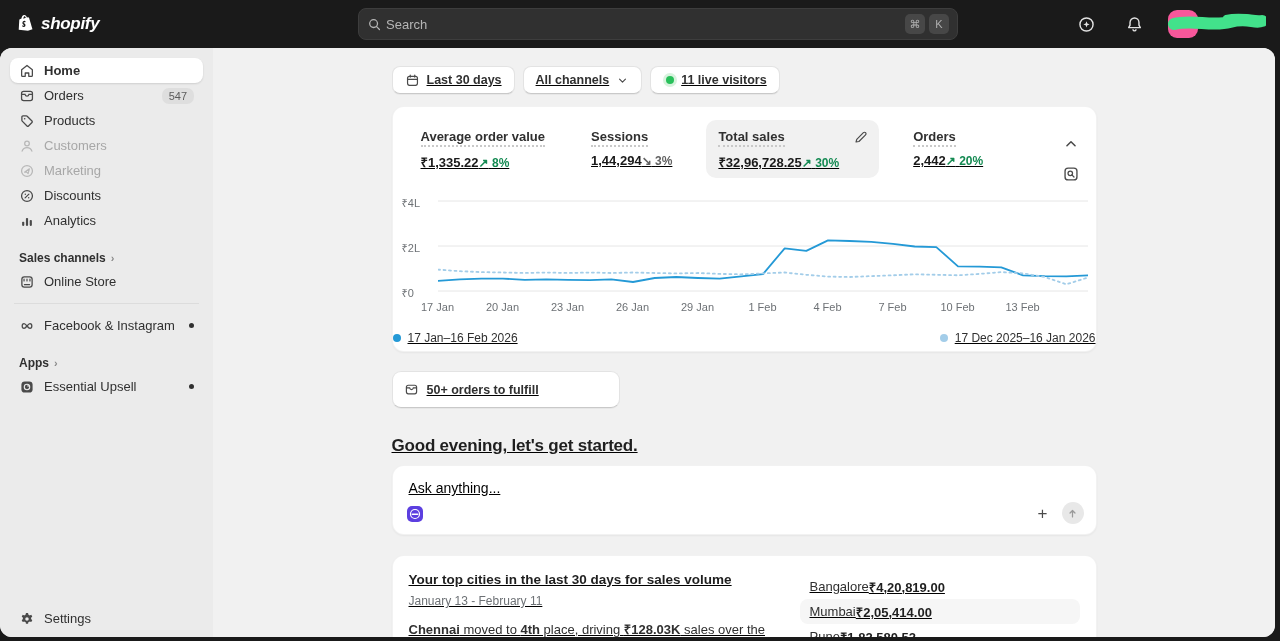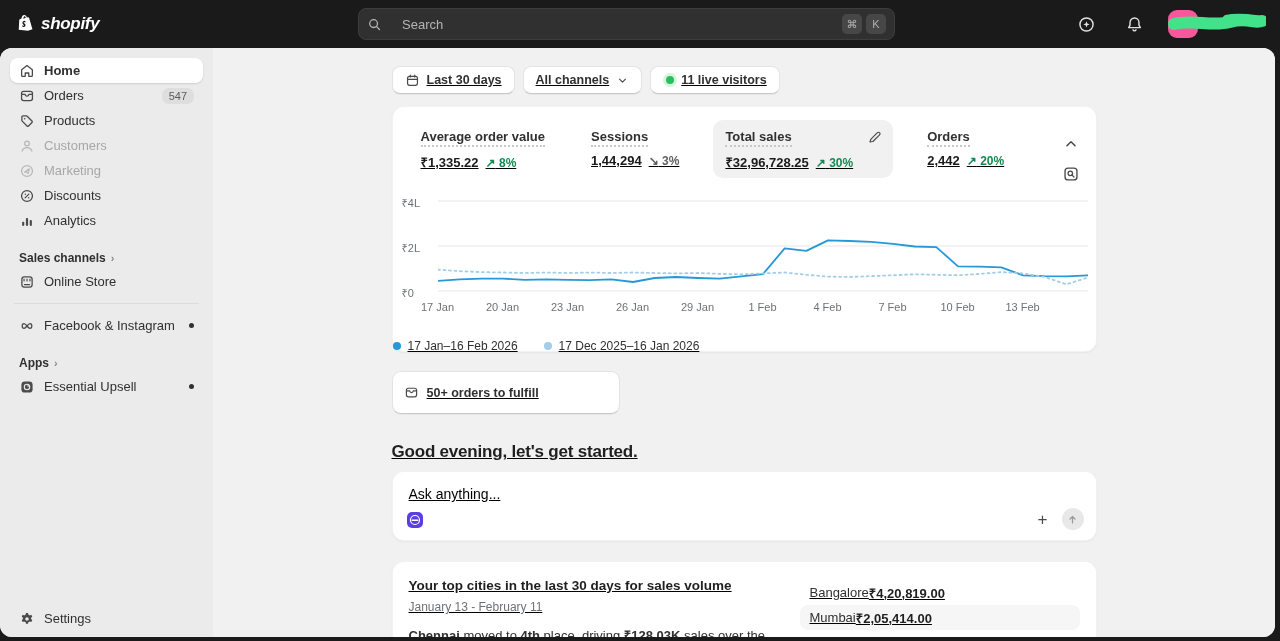--- a/index.html
+++ b/index.html
@@ -5,23 +5,23 @@
   * { margin:0; padding:0; box-sizing:border-box; }
   html,body { width:1280px; height:641px; overflow:hidden; background:#1a1a1a;
     font-family:"Liberation Sans", sans-serif; }
   svg { display:block; }
 
   
   .topbar { position:absolute; top:0; left:0; right:0; height:48px; background:#1a1a1a;
     display:flex; align-items:center; padding:0 16px; }
   .logo { display:flex; align-items:center; gap:6px; color:#fff; }
   .logo-text { font-size:17px; font-weight:700; letter-spacing:-0.3px; font-style:italic; }
-  .searchbar { position:absolute; left:358px; top:8px; width:537px; height:32px;
+  .searchbar { position:absolute; left:358px; top:8px; width:600px; height:32px;
     background:#303030; border:1px solid #3d3d3d; border-radius:8px;
-    display:flex; align-items:center; gap:20px; padding:0 8px; cursor:text; }
+    display:flex; align-items:center; gap:4px; padding:0 8px; cursor:text; }
   .searchbar .ph { color:#b5b5b5; font-size:13px; }
   .keycaps { margin-left:auto; display:flex; gap:4px; }
   .keycap { min-width:20px; height:20px; background:#474747; border-radius:5px; color:#b0b0b0;
     font-size:11px; display:grid; place-items:center; padding:0 4px; }
   .topbar-right { position:absolute; right:14px; top:0; height:48px; display:flex; align-items:center; gap:20px; }
   .tb-iconbtn { width:28px; height:28px; display:grid; place-items:center; border-radius:8px; cursor:pointer; }
   .avatar-wrap { position:relative; width:98px; height:30px; cursor:pointer; }
 
   
   .frame { position:absolute; top:48px; left:0; right:5px; bottom:4px; background:#f1f1f1;
@@ -58,42 +58,42 @@
 
   
   .card { background:#fff; border-radius:12px; border:1px solid rgba(0,0,0,.05);
     box-shadow:0 1px 2px rgba(0,0,0,.05); }
   .analytics-card { margin-top:12px; height:246px; padding:13px 0 0; position:relative; }
   .metrics-row { display:flex; gap:22px; padding:0 16px; }
   .metric { padding:7px 12px; border-radius:10px; position:relative; cursor:pointer; }
   .metric.selected { background:#f1f1f1; padding-right:40px; }
   .metric-label { font-size:13px; font-weight:600; color:#303030; display:inline-block;
     border-bottom:2px dotted #c9c9c9; padding-bottom:1px; }
-  .metric-value-row { margin-top:6px; display:flex; align-items:baseline; gap:7px; }
+  .metric-value-row { margin-top:6px; display:flex; align-items:baseline; }
   .metric-value { font-size:13px; font-weight:700; color:#1a1a1a; }
   .metric-change { font-size:12px; font-weight:600; }
   .metric-change.up { color:#148a52; }
   .metric-change.down { color:#616161; }
   .pencil-btn { position:absolute; right:10px; top:9px; width:16px; height:16px; color:#4a4a4a; cursor:pointer; }
   .card-collapse { position:absolute; right:16px; top:28px; width:18px; height:18px; color:#4a4a4a; cursor:pointer; }
   .card-report { position:absolute; right:16px; top:58px; width:18px; height:18px; color:#4a4a4a; cursor:pointer; }
 
   .chart-area { position:relative; margin-top:20px; height:96px; }
   .chart-plot { position:absolute; left:45px; right:8px; top:0; bottom:0; }
   .chart-plot svg { width:100%; height:96px; }
   .y-axis { position:absolute; left:0; top:0; width:45px; height:96px; }
   .y-tick { position:absolute; left:9px; font-size:11px; color:#6d7175; }
   .x-labels { position:relative; margin:7px 8px 0 45px; height:15px; }
   .x-tick { position:absolute; transform:translateX(-50%); font-size:11px; color:#6d7175; white-space:nowrap; }
-  .legend { display:flex; justify-content:flex-start; gap:26px; margin-top:23px; }
+  .legend { display:flex; justify-content:space-between; gap:26px; margin-top:15px; }
   .legend-item { display:flex; align-items:center; gap:7px; font-size:12px; color:#303030; }
   .legend-dot { width:8px; height:8px; border-radius:50%; }
 
   
-  .fulfill-btn { margin-top:19px; width:228px; height:43px; background:#fff; border:1px solid #e3e3e3;
+  .fulfill-btn { margin-top:19px; width:228px; height:37px; background:#fff; border:1px solid #e3e3e3;
     border-bottom-color:#c9c9c9; border-radius:9px; display:flex; align-items:center; gap:8px;
     padding:0 11px; font-size:12.5px; font-weight:600; color:#303030; cursor:pointer;
     box-shadow:0 1px 0 rgba(0,0,0,.04); }
   .fulfill-btn .ic { width:15px; height:15px; color:#4a4a4a; }
 
   
   .greeting { margin-top:28px; font-size:17px; font-weight:700; color:#1f1f1f; letter-spacing:-0.2px; }
   .ask-card { margin-top:9px; height:70px; position:relative; padding:13px 16px; cursor:text; }
   .ask-placeholder { font-size:14px; color:#000000;text-align:center; }
   .sidekick-badge { position:absolute; left:14px; bottom:12px; width:16px; height:16px;

